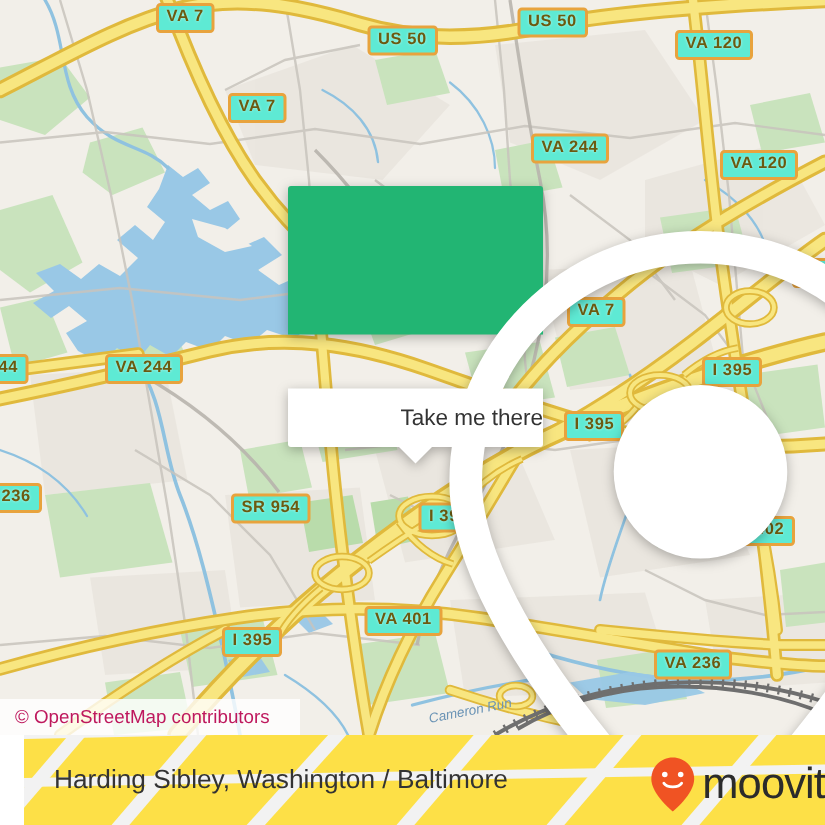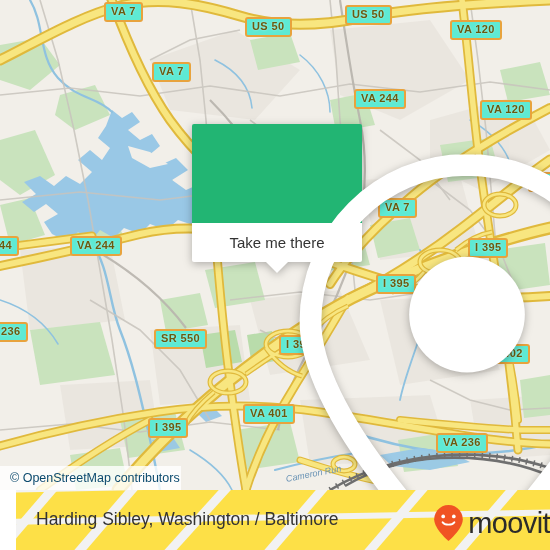--- a/index.html
+++ b/index.html
@@ -47,41 +47,42 @@
     filter:drop-shadow(0 2px 4px rgba(0,0,0,.28));
   }
   .popup-head{
     height:99px;background:#22b573;
     border-radius:2px 2px 0 0;
     display:flex;align-items:center;justify-content:center;
   }
   .popup-foot{
     height:39px;background:#ffffff;
     border-radius:0 0 2px 2px;
-    display:flex;align-items:center;justify-content:center;
+    display:flex;align-items:center;justify-content:flex-end;
     position:relative;
+    margin-top:36px;
   }
   .popup-foot-label{
     color:#333333;font-size:15px;line-height:18px;
   }
   .popup-tail{
     position:absolute;left:50%;top:100%;margin-left:-11px;
     width:0;height:0;
     border-left:11px solid transparent;
     border-right:11px solid transparent;
     border-top:11px solid #ffffff;
   }
 
   
   .attrib{
     position:absolute;left:0;top:466px;
     background:rgba(255,255,255,.80);
-    color:#0c4a6e;
+    color:#be185d;
     font-size:12.5px;line-height:16px;
-    padding:4px 1px 4px 10px;
+    padding:4px 20px 4px 10px;
     white-space:nowrap;
   }
 
   
   .footer{
     position:absolute;left:16px;top:490px;width:550px;height:60px;
     background:#fde047;overflow:hidden;
   }
   .footer-watermark{position:absolute;left:0;top:-30px;width:550px;height:90px;opacity:1;}
   .footer-title{
@@ -301,21 +302,21 @@
         <div class="shield" style="left: 152px; top: 62px;">VA 7</div>
         <div class="shield" style="left: 354px; top: 89px;">VA 244</div>
         <div class="shield" style="left: 480px; top: 100px;">VA 120</div>
         <div class="shield" style="left: 528px; top: 172px;">I 3</div>
         <div class="shield" style="left: 378px; top: 198px;">VA 7</div>
         <div class="shield" style="left: 70px; top: 236px;">VA 244</div>
         <div class="shield" style="left: -8px; top: 236px;">44</div>
         <div class="shield" style="left: 468px; top: 238px;">I 395</div>
         <div class="shield" style="left: 376px; top: 274px;">I 395</div>
         <div class="shield" style="left: -6px; top: 322px;">236</div>
-        <div class="shield" style="left: 154px; top: 329px;">SR 550</div>
+        <div class="shield" style="left: 154px; top: 329px;">SR 954</div>
         <div class="shield" style="left: 279px; top: 335px;">I 395</div>
         <div class="shield" style="left: 478px; top: 344px;">VA 402</div>
         <div class="shield" style="left: 148px; top: 418px;">I 395</div>
         <div class="shield" style="left: 243px; top: 404px;">VA 401</div>
         <div class="shield" style="left: 436px; top: 433px;">VA 236</div>
       </div>
 
     <div id="water-label-layer">
         <div class="water-label" style="left: 286px; top: 474px; transform: rotate(-11deg);">Cameron Run</div>
       </div>

